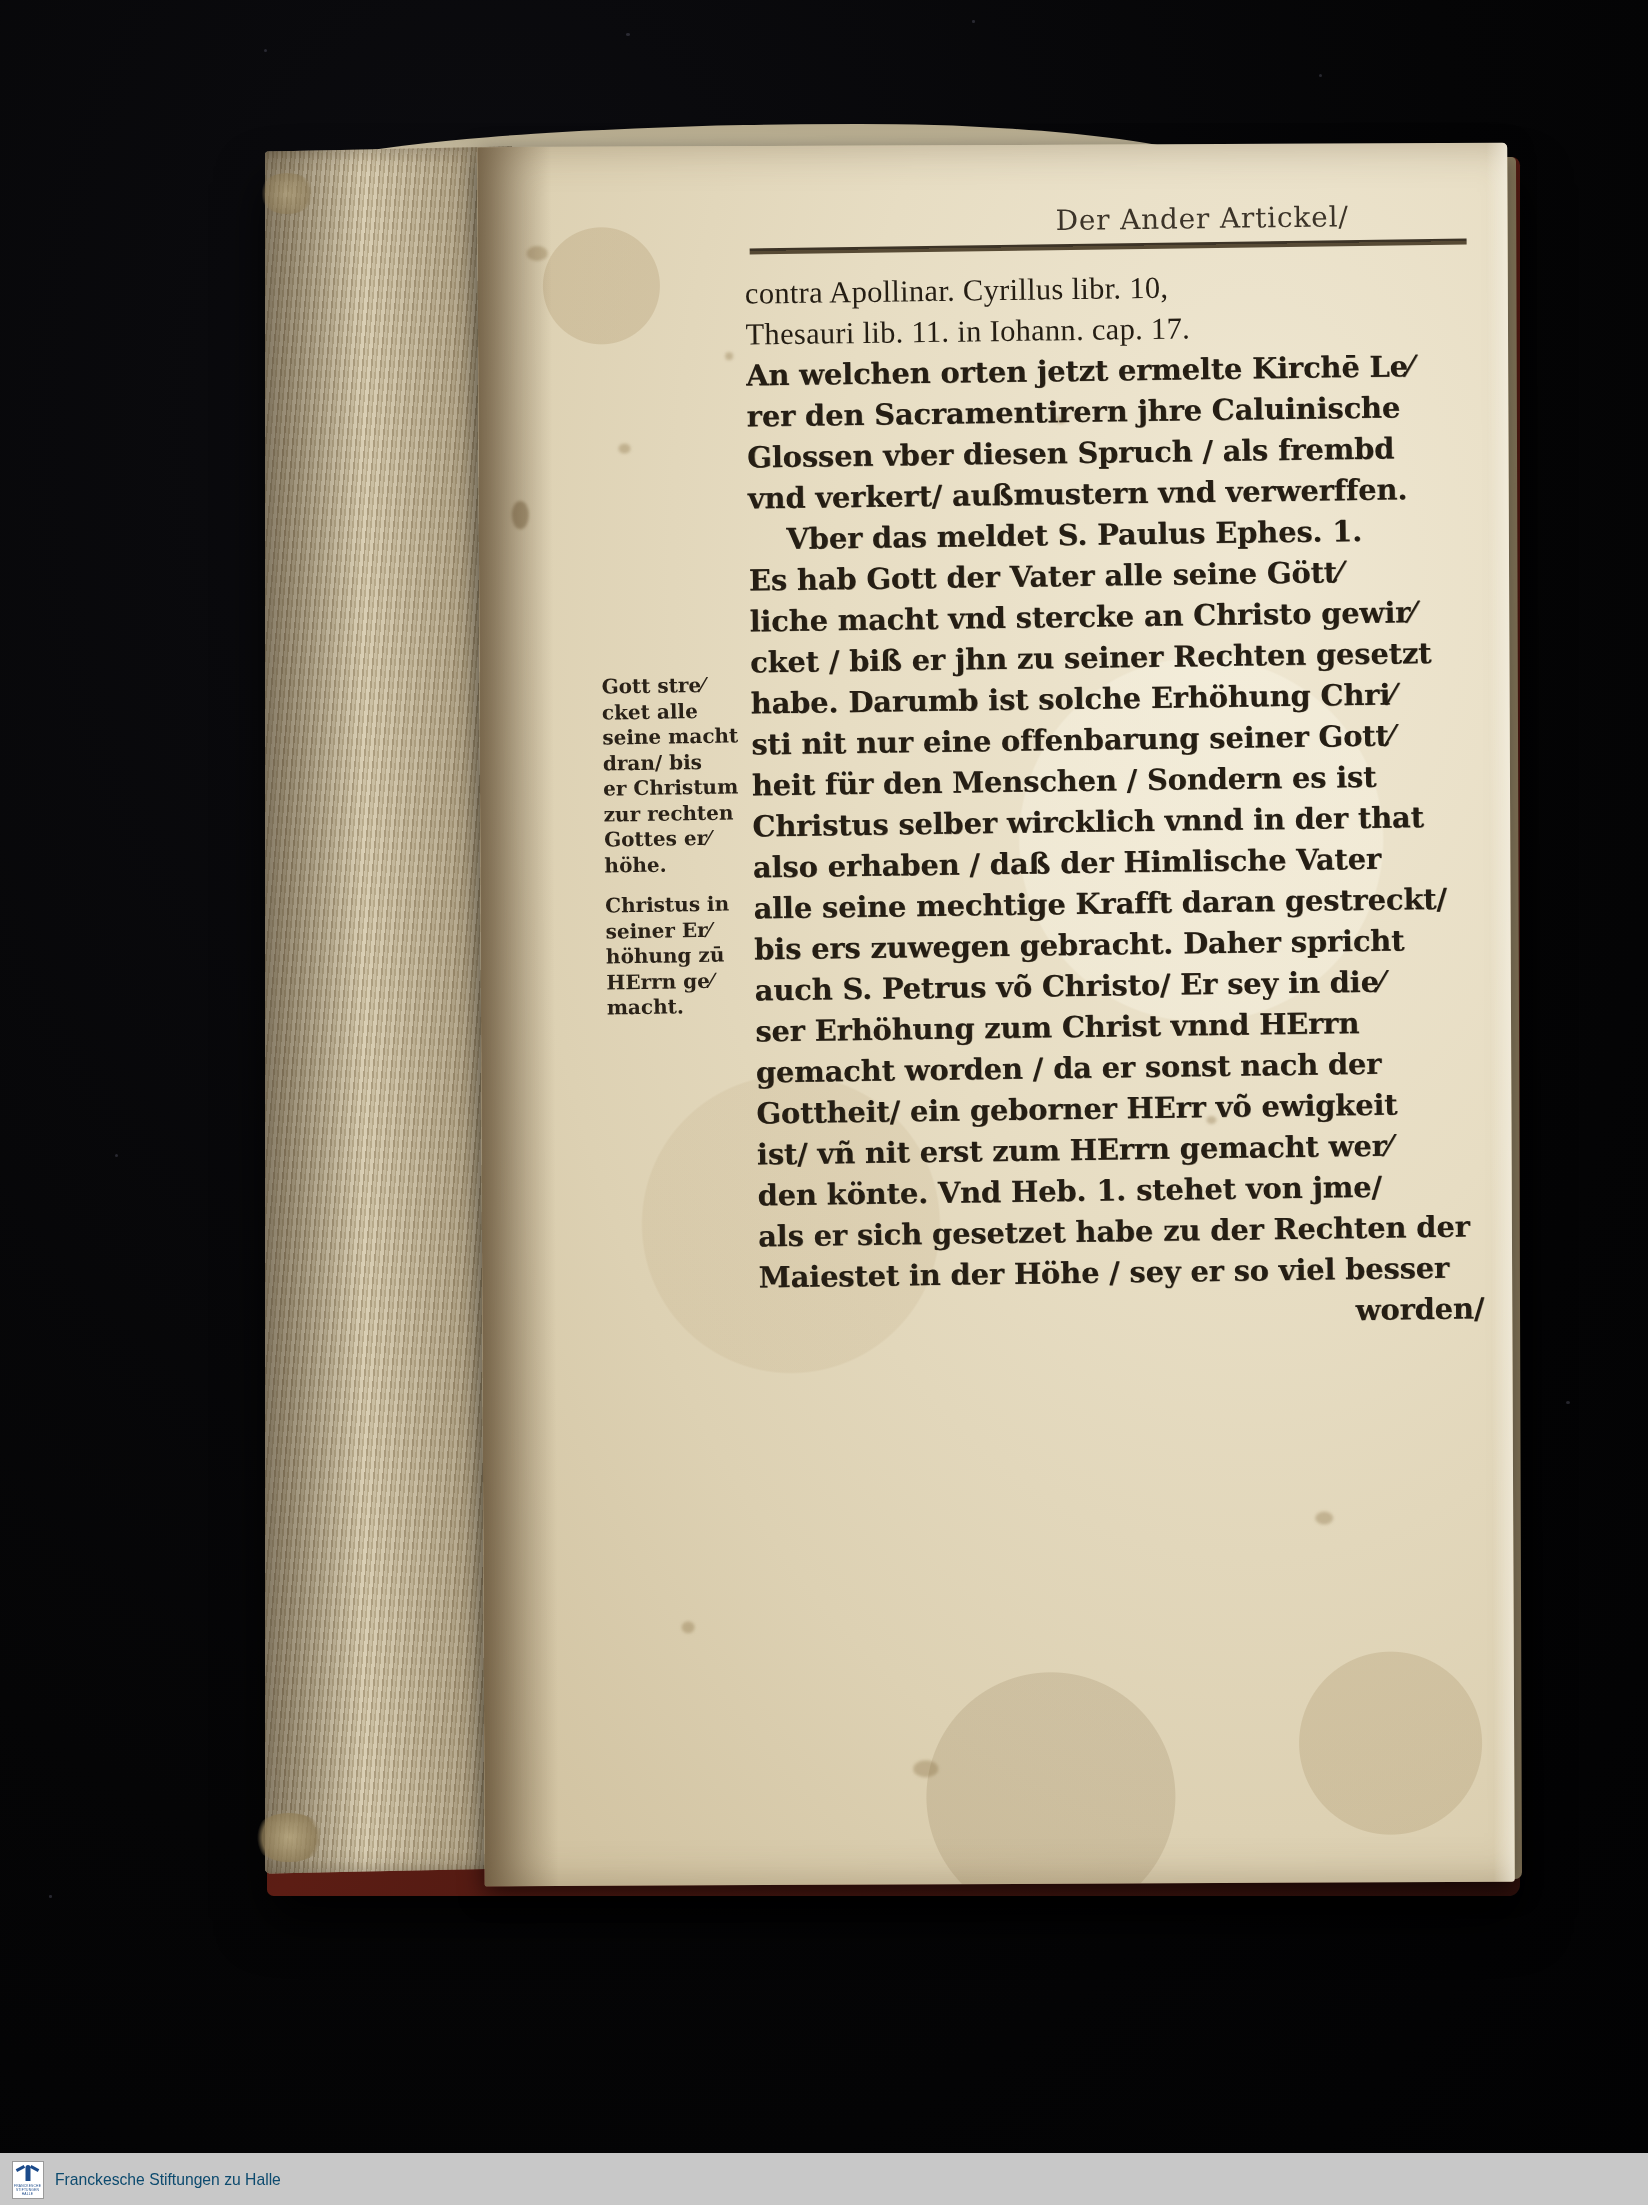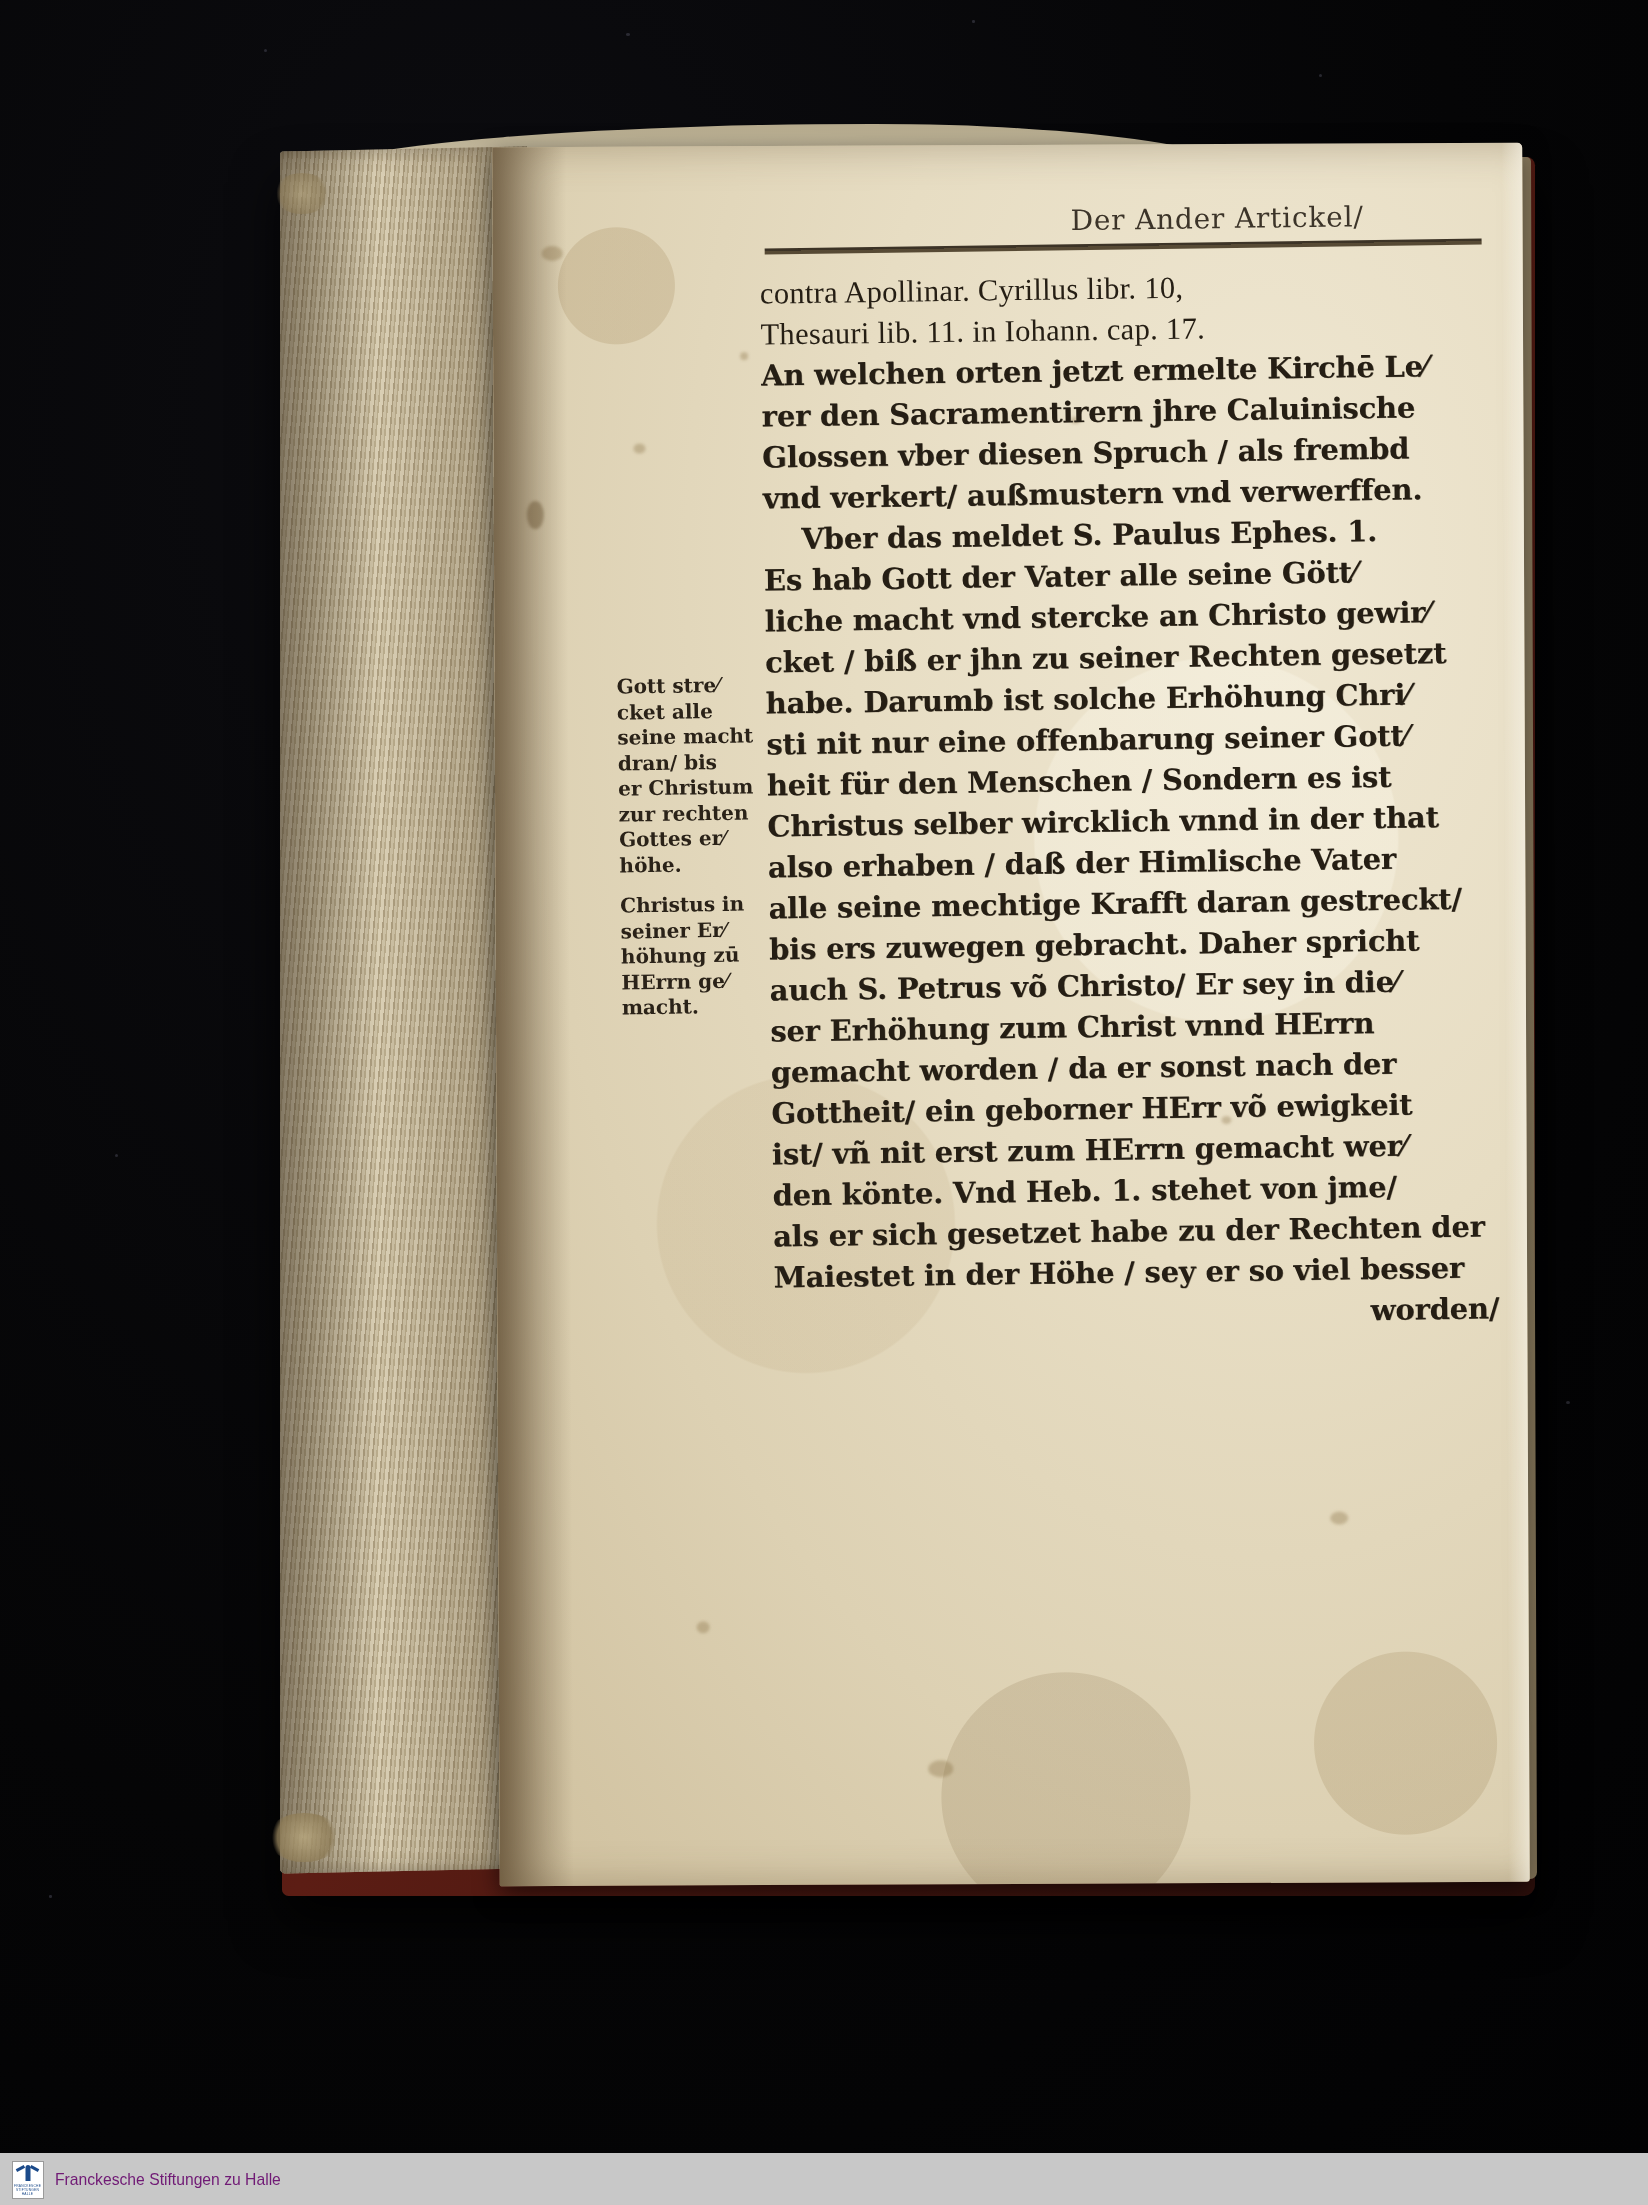--- a/index.html
+++ b/index.html
@@ -29,21 +29,21 @@
   .speck {
     position: absolute;
     background: #4a4a58;
     border-radius: 50%;
     opacity: .5;
   }
 
   
   #book {
     position: absolute;
-    left: 265px;
+    left: 250px;
     top: 124px;
     width: 1269px;
     height: 1780px;
   }
 
   
   #binding {
     position: absolute;
     left: 16.5px;
     top: 33px;
@@ -293,21 +293,21 @@
     text-align: center;
     font-family: "Liberation Sans", sans-serif;
     font-size: 3.3px;
     color: #1b4a8a;
     letter-spacing: 0.2px;
     line-height: 4.1px;
   }
   #footer-text {
     font-family: "Liberation Sans", sans-serif;
     font-size: 15.7px;
-    color: #701a75;
+    color: #0c4a6e;
   }
 </style>
 </head>
 <body>
 
 <div id="photo-area">
 
   <div class="speck" style="left:264px;  top:49px;  width:3.3px; height:3.3px;"></div>
   <div class="speck" style="left:626px;  top:33px;  width:4.1px; height:2.5px;"></div>
   <div class="speck" style="left:972px; top:20px;  width:2.5px; height:2.5px;"></div>

